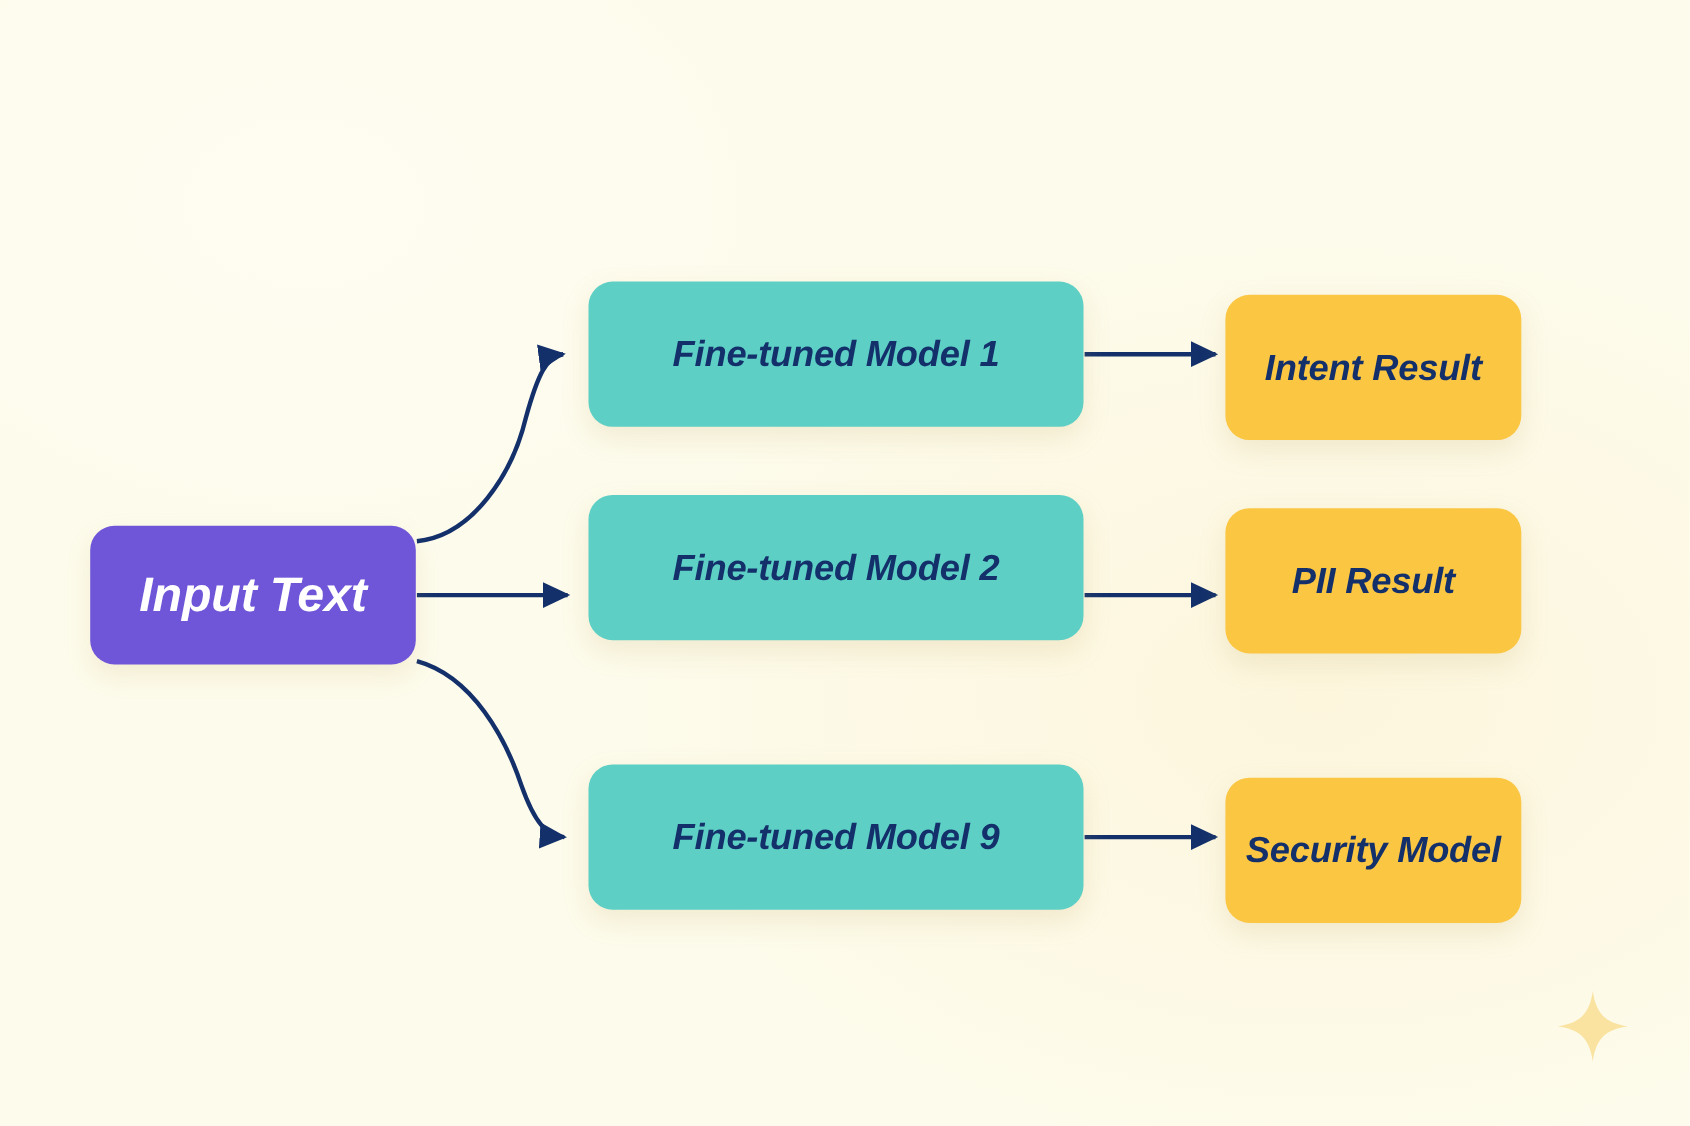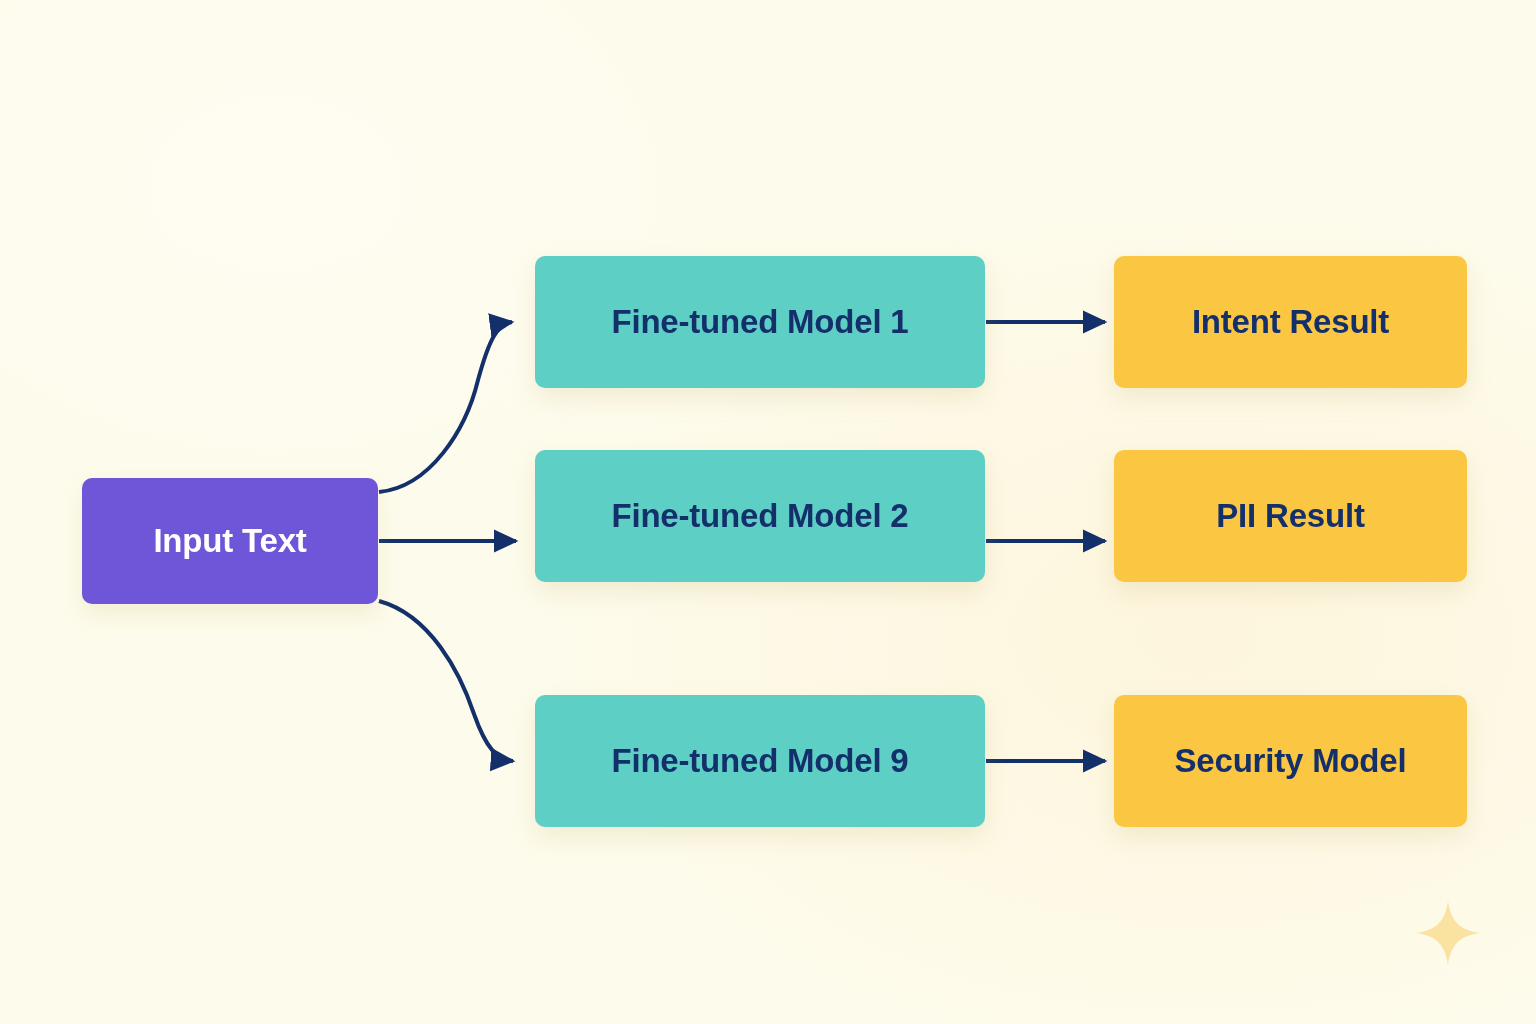--- a/index.html
+++ b/index.html
@@ -32,61 +32,63 @@
     pointer-events: none;
   }
 
   
   .node {
     position: absolute;
     display: flex;
     align-items: center;
     justify-content: center;
     box-sizing: border-box;
-    border-radius: 10px;
+    border-radius: 22px;
     text-align: center;
     letter-spacing: -0.2px;
+    font-style: italic;
   }
   .node-label {
     font-weight: bold;
     line-height: 1.15;
     white-space: nowrap;
   }
 
   .node-input {
     left: 82px;
     top: 478px;
     width: 296px;
     height: 126px;
     background: #6f55d8;
     box-shadow: 0 10px 22px rgba(191,167,92,0.16);
   }
   .node-input .node-label {
     color: #ffffff;
-    font-size: 33px;
+    font-size: 44px;
   }
 
   .node-model {
     left: 535px;
     width: 450px;
     height: 132px;
     background: #5dcfc4;
     box-shadow: 0 10px 24px rgba(191,167,92,0.18);
   }
   .node-model .node-label {
     color: #13306b;
     font-size: 33px;
   }
 
   .node-result {
     left: 1114px;
-    width: 353px;
+    width: 269px;
     height: 132px;
     background: #fbc642;
     box-shadow: 0 10px 24px rgba(191,167,92,0.18);
+    margin-top: 12px;
   }
   .node-result .node-label {
     color: #13306b;
     font-size: 33px;
   }
 
   .row-1 { top: 256px; }
   .row-2 { top: 450px; }
   .row-3 { top: 695px; }
 

